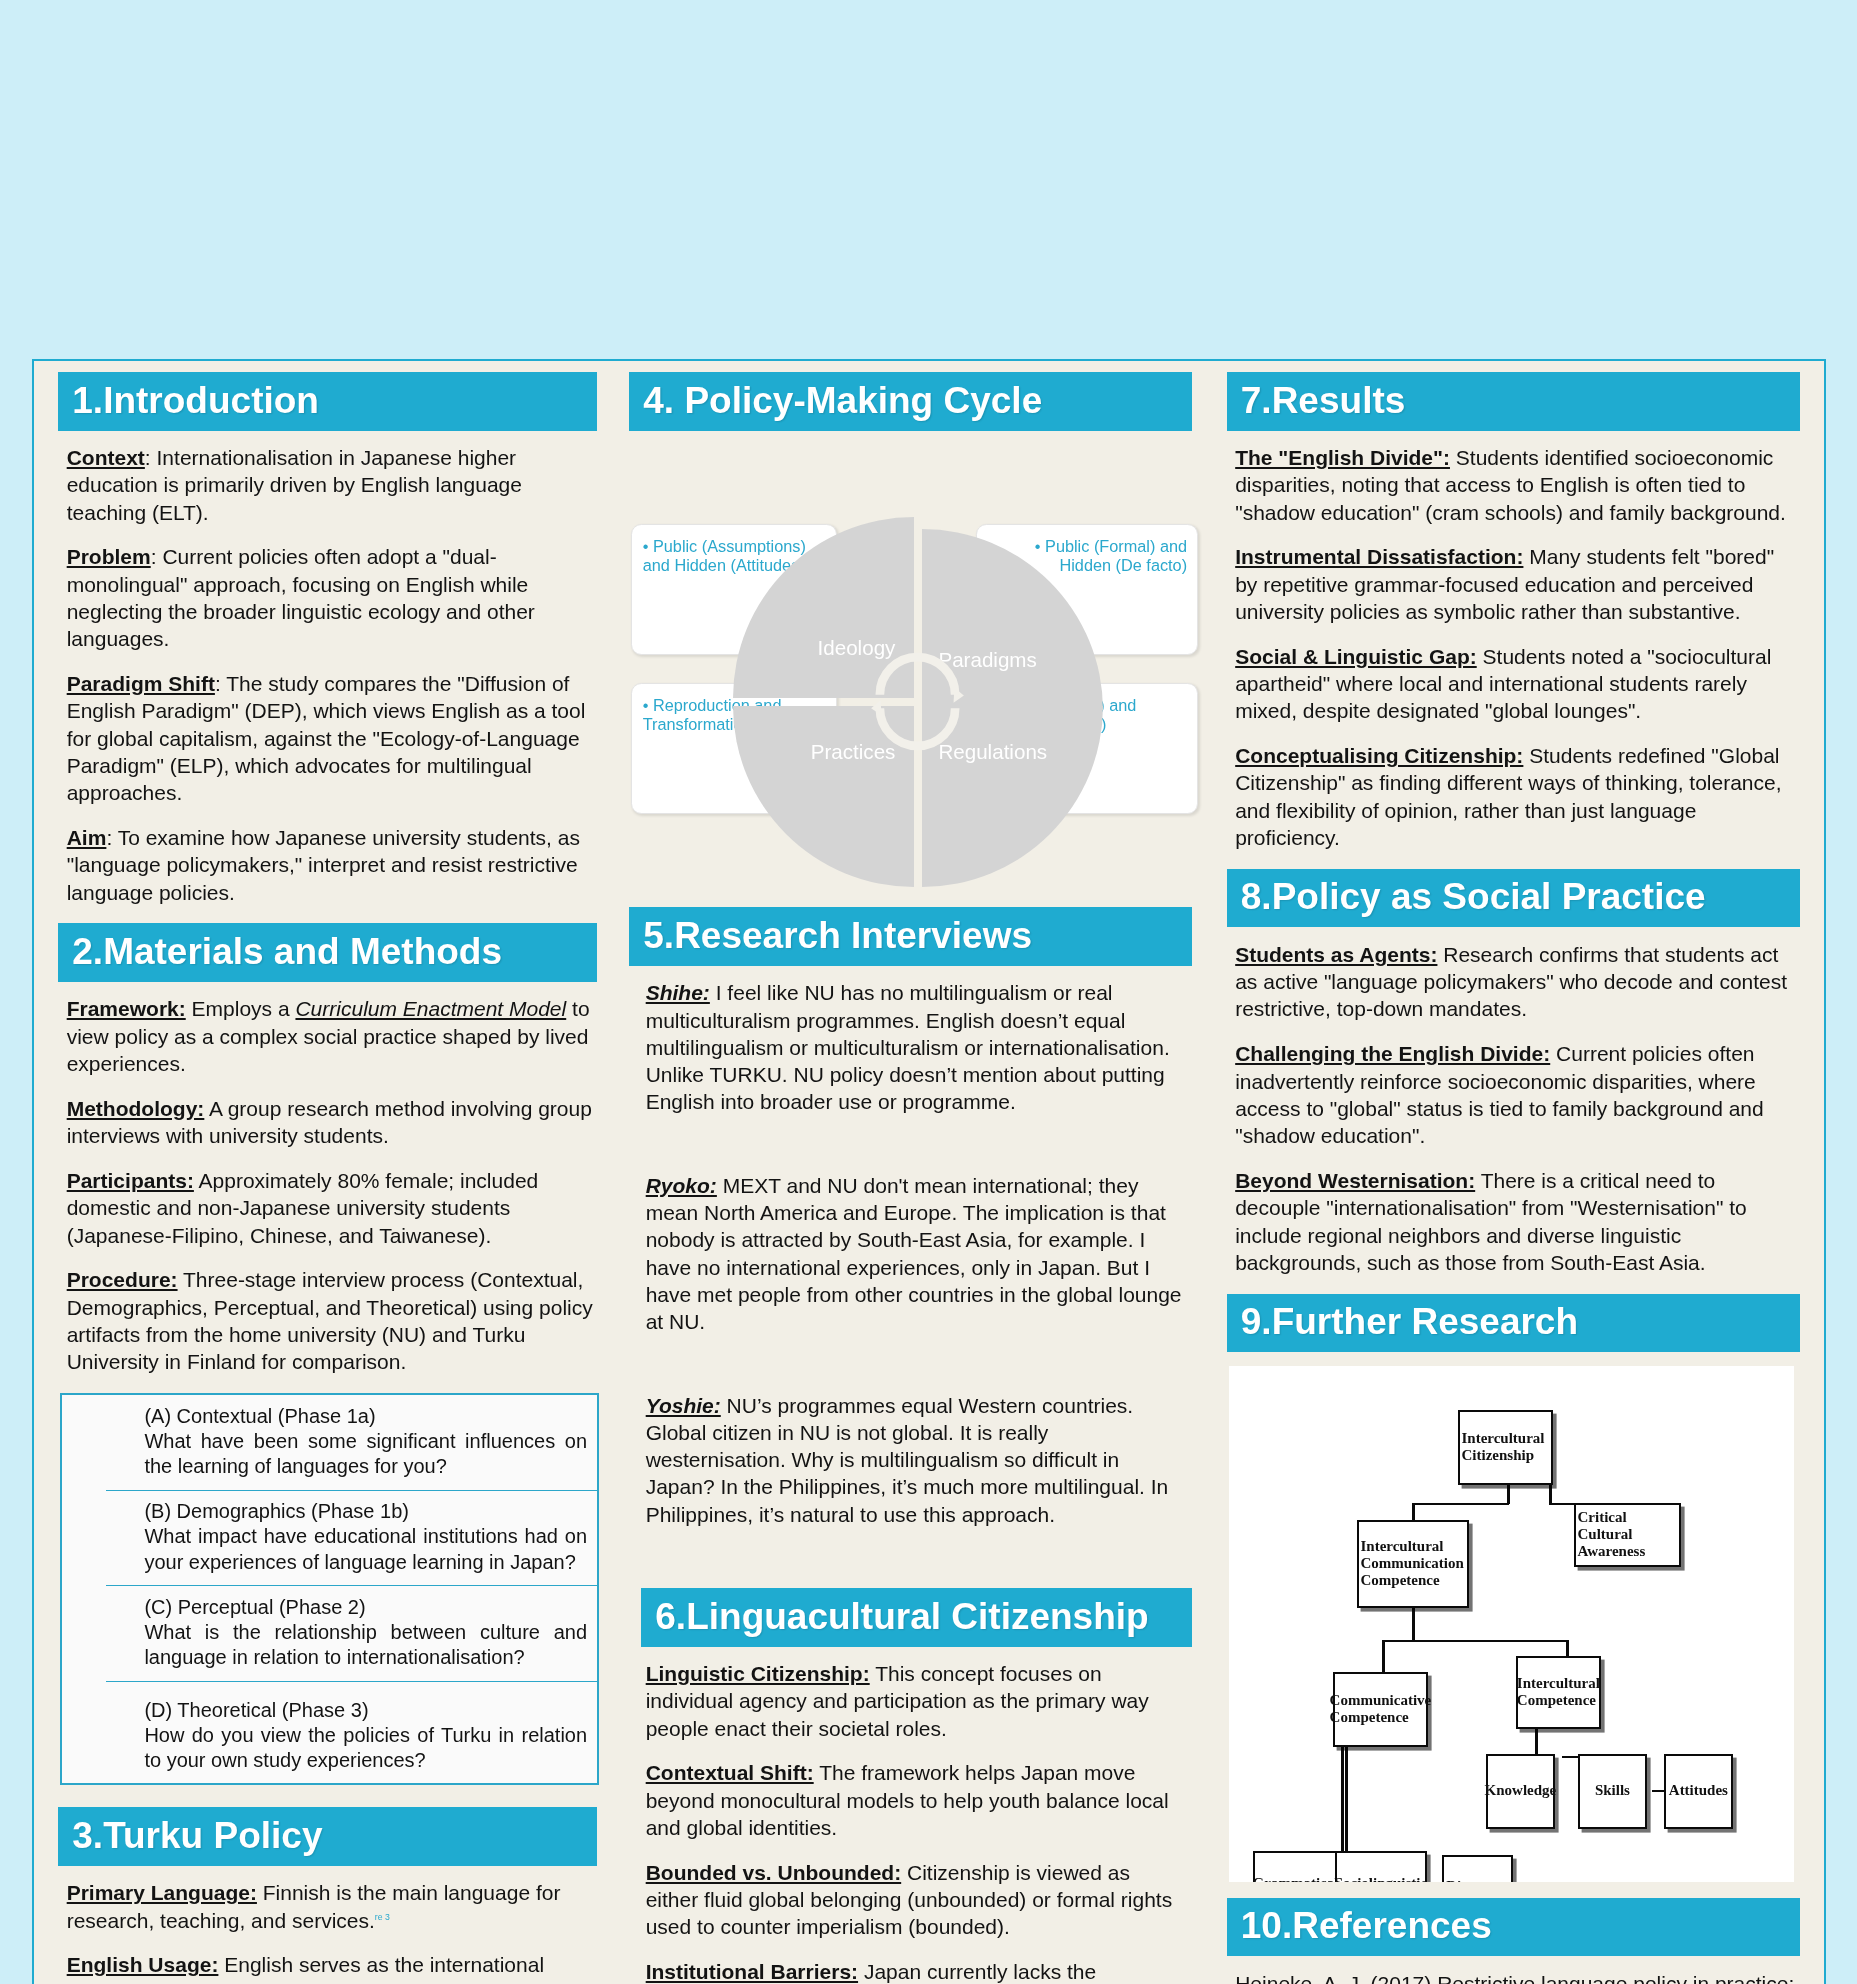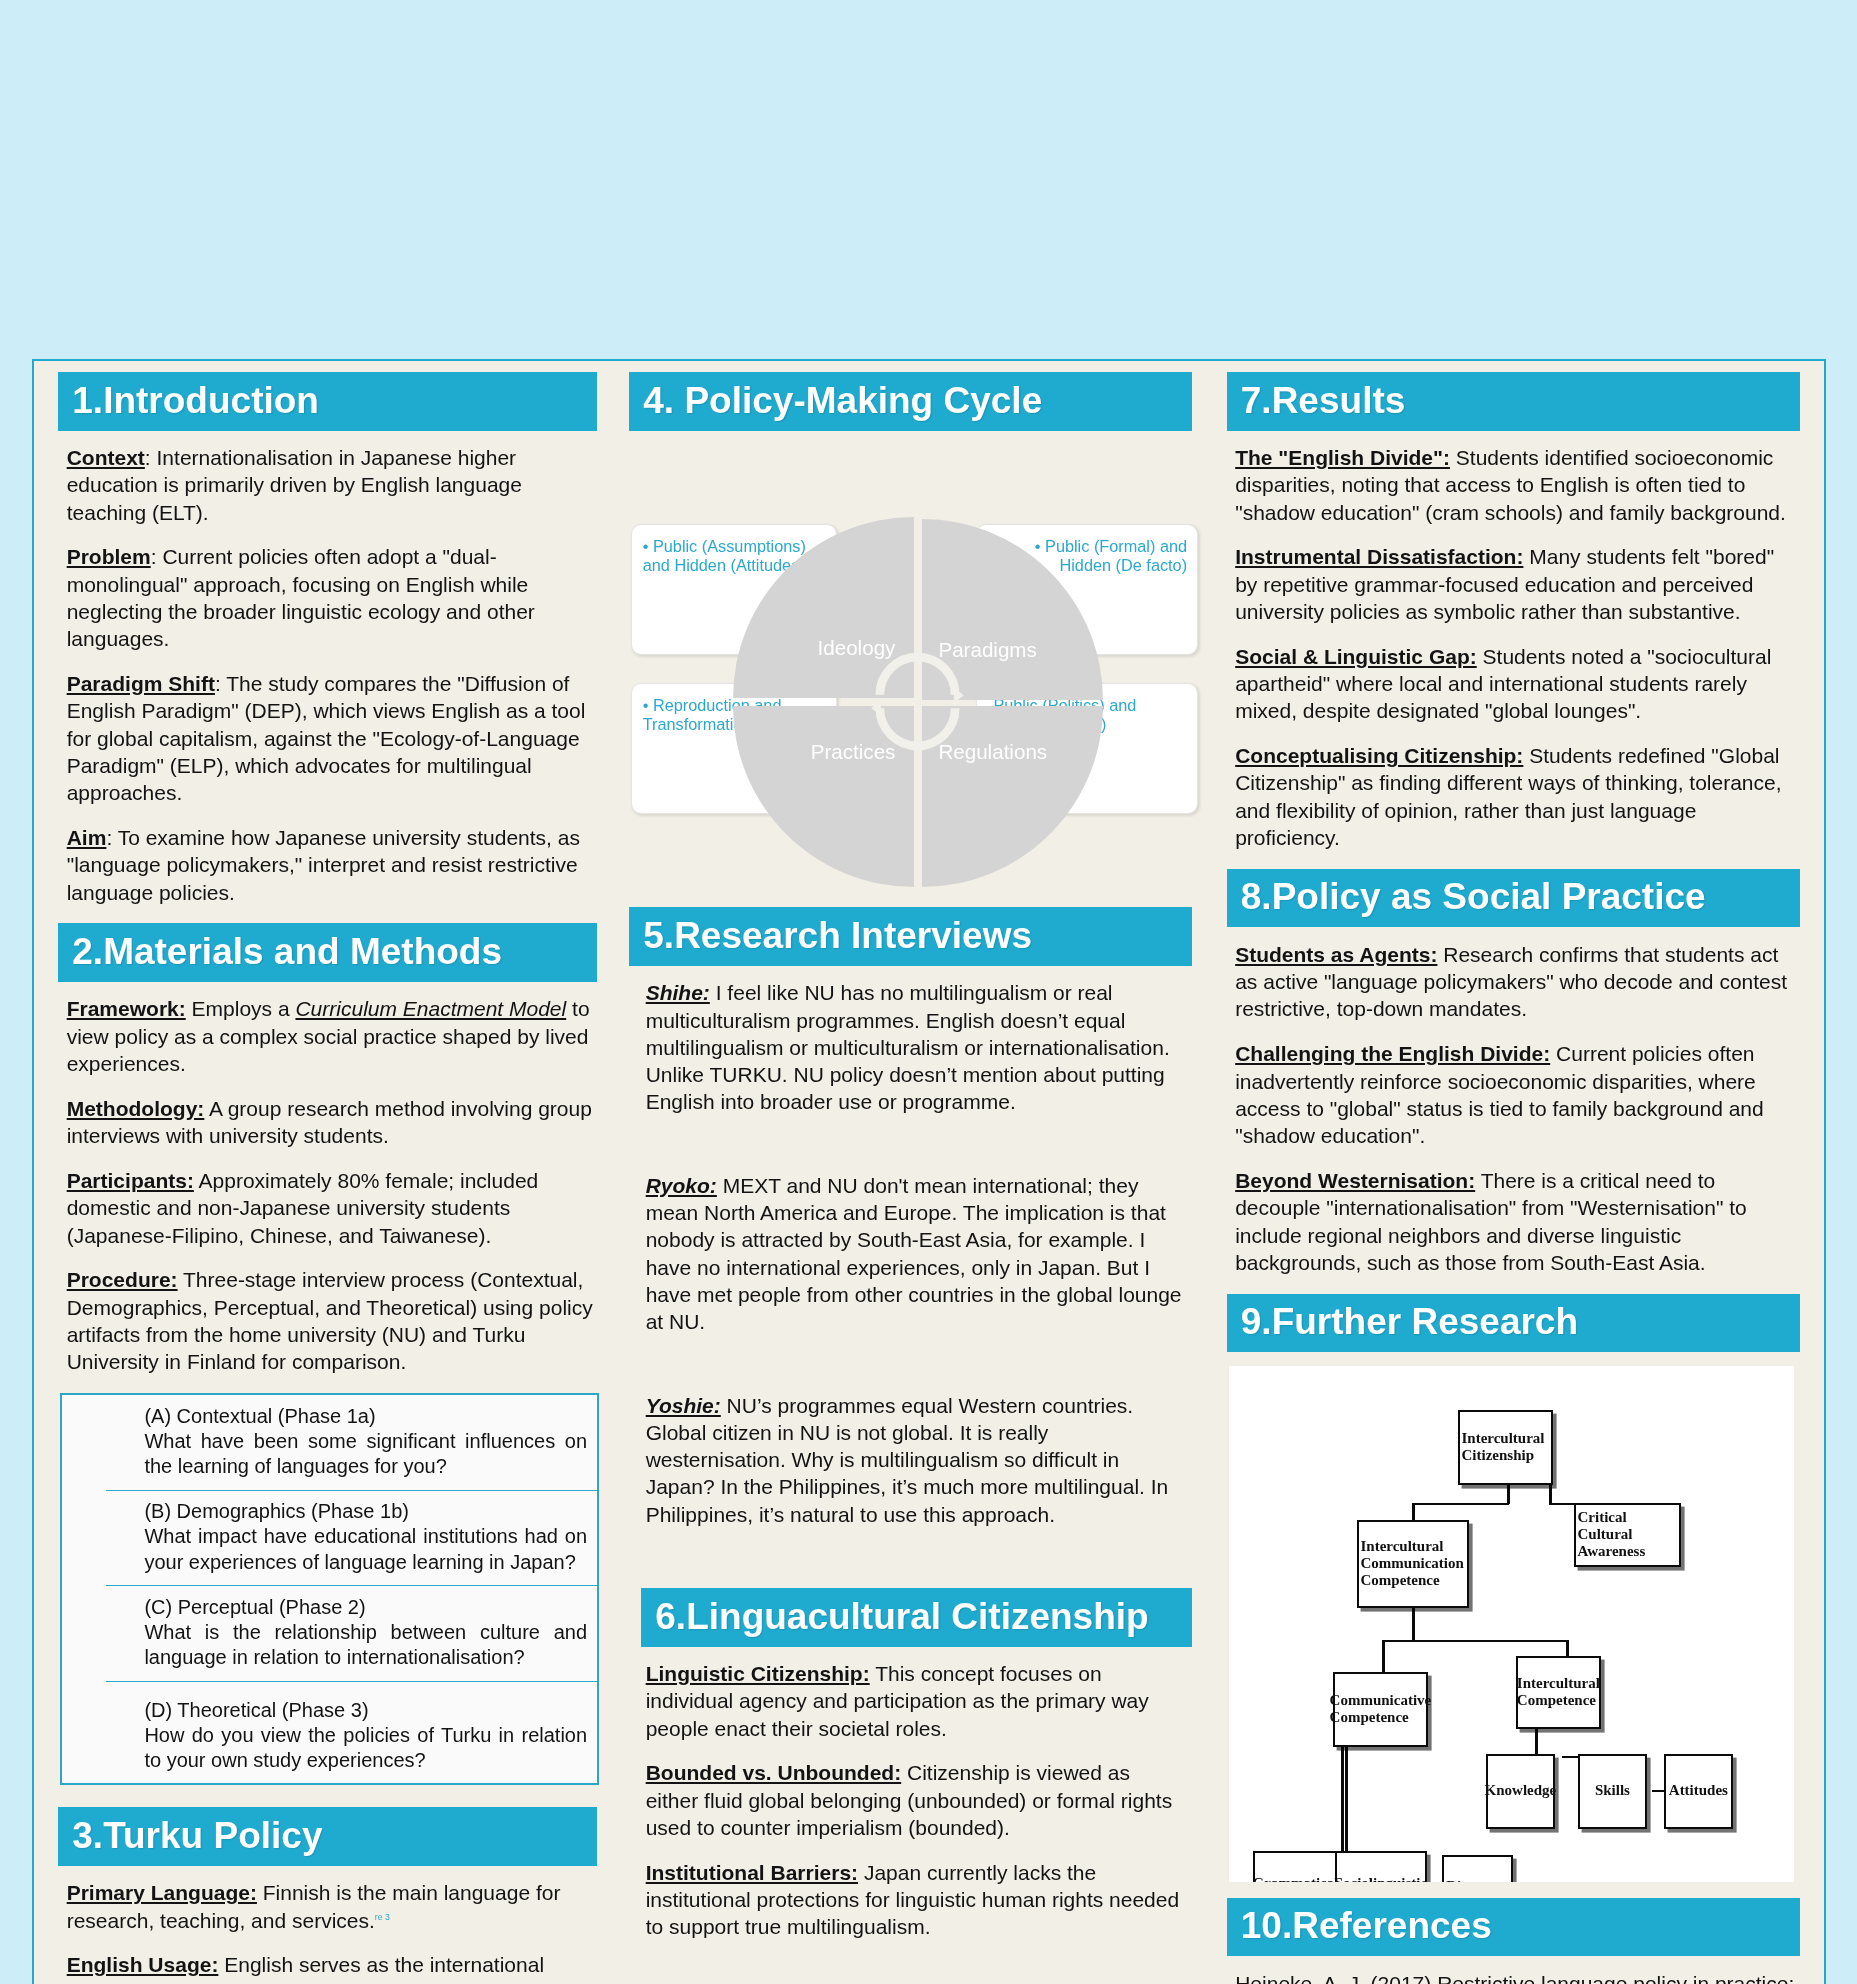--- a/index.html
+++ b/index.html
@@ -141,21 +141,21 @@
     position: absolute;
     width: 181px; height: 181px;
     background: #d4d4d4;
     color: #ffffff;
     font-size: 20.6px;
     display: flex;
     align-items: center;
     justify-content: center;
   }
   .q-ideology   { left: 0;     top: 0;     border-top-left-radius: 181px;     align-items: flex-end; justify-content: flex-end; padding: 0 19px 38px 0; }
-  .q-paradigms  { left: 189px; top: 2px;     border-top-right-radius: 181px;    align-items: flex-end; justify-content: flex-start; padding: 0 0 38px 16px; }
+  .q-paradigms  { left: 189px; top: 12px;     border-top-right-radius: 181px;    align-items: flex-end; justify-content: flex-start; padding: 0 0 38px 16px; }
   .q-practices  { left: 0;     top: 189px; border-bottom-left-radius: 181px;  align-items: flex-start; justify-content: flex-end; padding: 34px 19px 0 0; }
   .q-regulations{ left: 189px; top: 189px; border-bottom-right-radius: 181px; align-items: flex-start; justify-content: flex-start; padding: 34px 0 0 16px; }
   .cycle-arrows {
     position: absolute;
     left: 131px; top: 131px;
     width: 107px; height: 107px;
   }
 
   
   .tree-wrap {
@@ -270,20 +270,21 @@
       <div class="sec-head">5.Research Interviews</div>
       <div class="indent">
         <div class="para" style="margin-bottom:56px"><span class="spk">Shihe:</span><span> I feel like NU has no multilingualism or real multiculturalism programmes. English doesn’t equal multilingualism or multiculturalism or internationalisation. Unlike TURKU. NU policy doesn’t mention about putting English into broader use or programme.</span></div>
         <div class="para" style="margin-bottom:56px"><span class="spk">Ryoko:</span><span> MEXT and NU don't mean international; they mean North America and Europe. The implication is that nobody is attracted by South-East Asia, for example. I have no international experiences, only in Japan. But I have met people from other countries in the global lounge at NU.</span></div>
         <div class="para" style="margin-bottom:60px"><span class="spk">Yoshie:</span><span> NU’s programmes equal Western countries. Global citizen in NU is not global. It is really westernisation. Why is multilingualism so difficult in Japan? In the Philippines, it’s much more multilingual. In Philippines, it’s natural to use this approach.</span></div>
       </div>
 
       <div class="sec-head offset">6.Linguacultural Citizenship</div>
       <div class="indent">
         <div class="para"><span class="lead">Linguistic Citizenship:</span><span> This concept focuses on individual agency and participation as the primary way people enact their societal roles.</span></div>
+        <div class="para"><span class="lead">Contextual Shift:</span><span> The framework helps Japan move beyond monocultural models to help youth balance local and global identities.</span></div>
         <div class="para"><span class="lead">Bounded vs. Unbounded:</span><span> Citizenship is viewed as either fluid global belonging (unbounded) or formal rights used to counter imperialism (bounded).</span></div>
         <div class="para"><span class="lead">Institutional Barriers:</span><span> Japan currently lacks the institutional protections for linguistic human rights needed to support true multilingualism.</span></div>
       </div>
     </div>
 
     <div class="col col3">
 
       <div class="sec-head">7.Results</div>
       <div class="indent-sm">
         <div class="para"><span class="lead">The "English Divide":</span><span> Students identified socioeconomic disparities, noting that access to English is often tied to "shadow education" (cram schools) and family background.</span></div>

